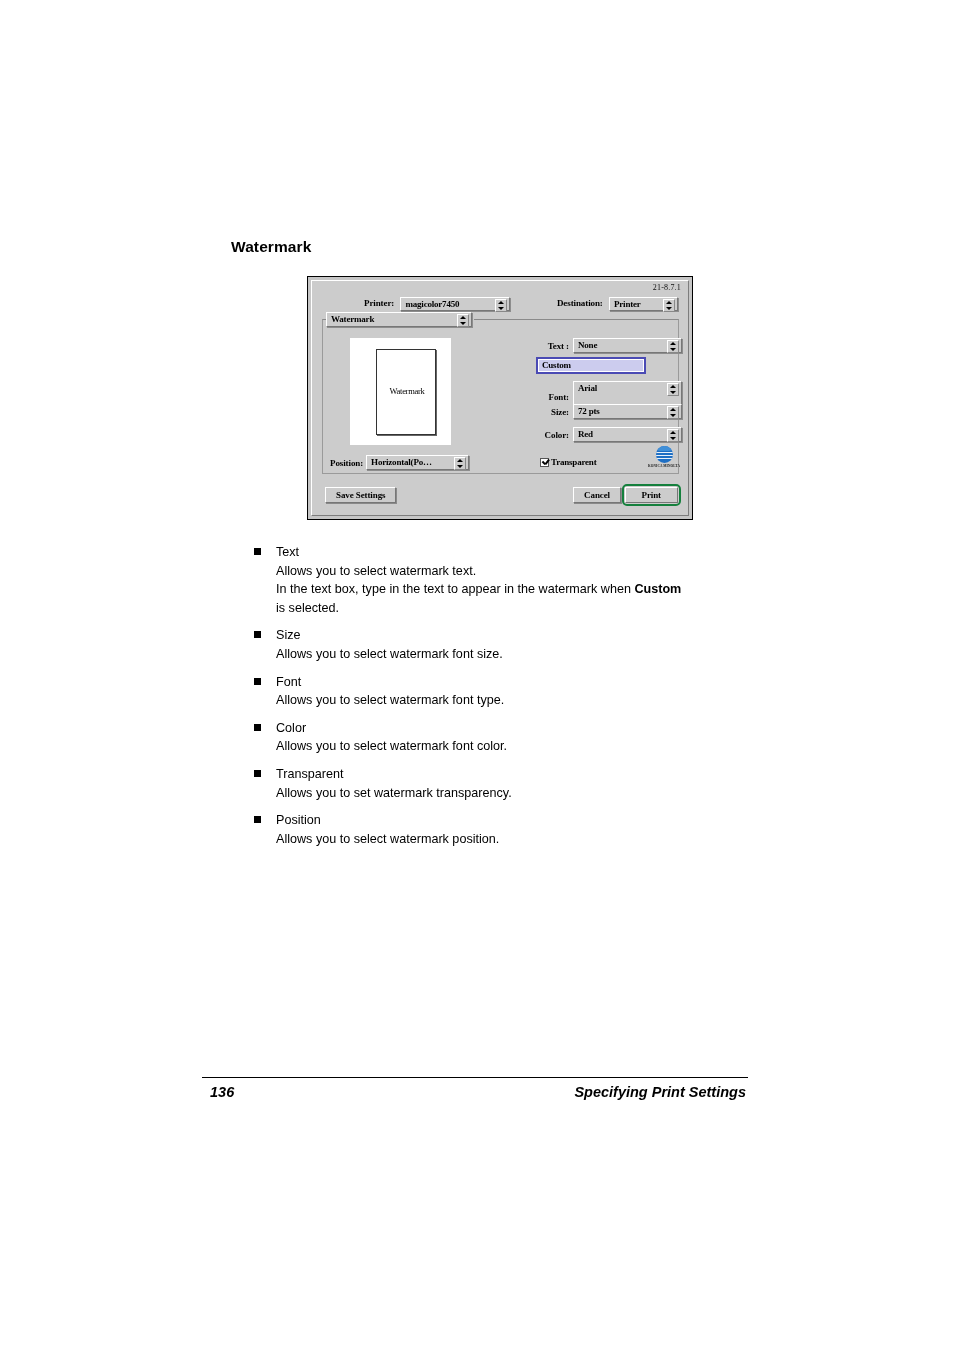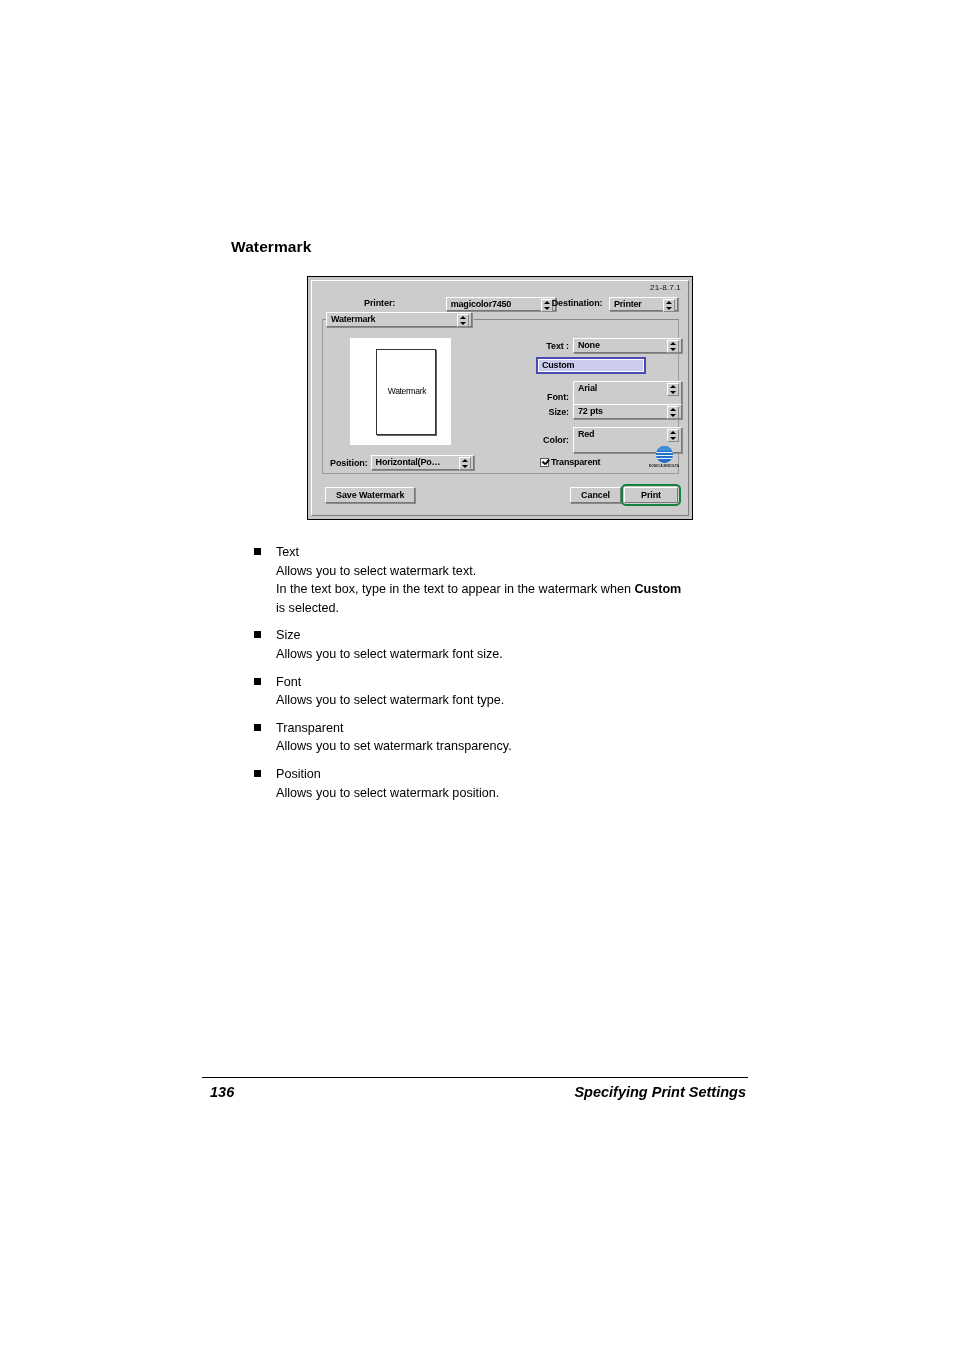--- a/index.html
+++ b/index.html
@@ -29,21 +29,21 @@
   
   .shot {
     position: absolute;
     left: 307px;
     top: 276px;
     width: 386px;
     height: 244px;
     background: #c6c6c6;
     border: 1px solid #000000;
     box-sizing: border-box;
-    font-family: Liberation Sans, sans-serif;
+    font-family: Liberation Serif, serif;
     font-size: 9px;
     color: #000;
   }
   .shot-inner {
     position: absolute;
     left: 3px; top: 3px; right: 3px; bottom: 3px;
     background: #cccccc;
     border-top: 1px solid #ffffff;
     border-left: 1px solid #ffffff;
     border-right: 1px solid #7d7d7d;
@@ -367,21 +367,21 @@
 
 <div class="page-heading">Watermark</div>
 
 <div class="shot">
   <div class="shot-inner">
 
     <div class="version">21-8.7.1</div>
 
     <div class="row-printer">
       <span class="lbl">Printer:</span>
-      <span class="popup" style="width:110px;margin-left:44px;">
+      <span class="popup" style="width:110px;">
         <span class="ptext">magicolor7450</span>
         <span class="arrows"></span>
       </span>
     </div>
 
     <div class="row-dest">
       <span class="lbl">Destination:</span>
       <span class="popup" style="width:69px;">
         <span class="ptext">Printer</span>
         <span class="arrows"></span>
@@ -427,21 +427,21 @@
     <div class="ctl-row" style="left:160px; top:123px; width:210px;">
       <span class="lbl">Size:</span>
       <span class="popup" style="width:109px;height:15px;">
         <span class="ptext">72 pts</span>
         <span class="arrows"></span>
       </span>
     </div>
 
     <div class="ctl-row" style="left:160px; top:146px; width:210px;">
       <span class="lbl">Color:</span>
-      <span class="popup" style="width:109px;height:26px;">
+      <span class="popup" style="width:109px;height:15px;">
         <span class="ptext">Red</span>
         <span class="arrows"></span>
       </span>
     </div>
 
     <div class="row-position">
       <span class="lbl" style="margin-right:3px;">Position:</span>
       <span class="popup" style="width:103px;height:15px;">
         <span class="ptext">Horizontal(Po…</span>
         <span class="arrows"></span>
@@ -455,21 +455,21 @@
 
     <div class="logo">
       <div class="logo-sphere">
         <i></i>
           <i></i>
           <i></i>
       </div>
       <div class="logo-text">KONICA MINOLTA</div>
     </div>
 
-    <span class="btn btn-save">Save Watermark</span>
+    <span class="btn btn-save">Save Settings</span>
     <span class="btn btn-cancel">Cancel</span>
     <span class="btn-default-wrap">
       <span class="btn" style="padding:1px 16px 2px 16px;">Print</span>
     </span>
 
   </div>
 </div>
 
 <div class="bullets">
 
@@ -488,20 +488,25 @@
     <div class="bullet-title">Size</div>
     <div class="bullet-body">Allows you to select watermark font size.</div>
   </div>
 
   <div class="bullet-item">
     <span class="bullet-mark"></span>
     <div class="bullet-title">Font</div>
     <div class="bullet-body">Allows you to select watermark font type.</div>
   </div>
 
+  <div class="bullet-item">
+    <span class="bullet-mark"></span>
+    <div class="bullet-title">Color</div>
+    <div class="bullet-body">Allows you to select watermark font color.</div>
+  </div>
 
   <div class="bullet-item">
     <span class="bullet-mark"></span>
     <div class="bullet-title">Transparent</div>
     <div class="bullet-body">Allows you to set watermark transparency.</div>
   </div>
 
   <div class="bullet-item">
     <span class="bullet-mark"></span>
     <div class="bullet-title">Position</div>

